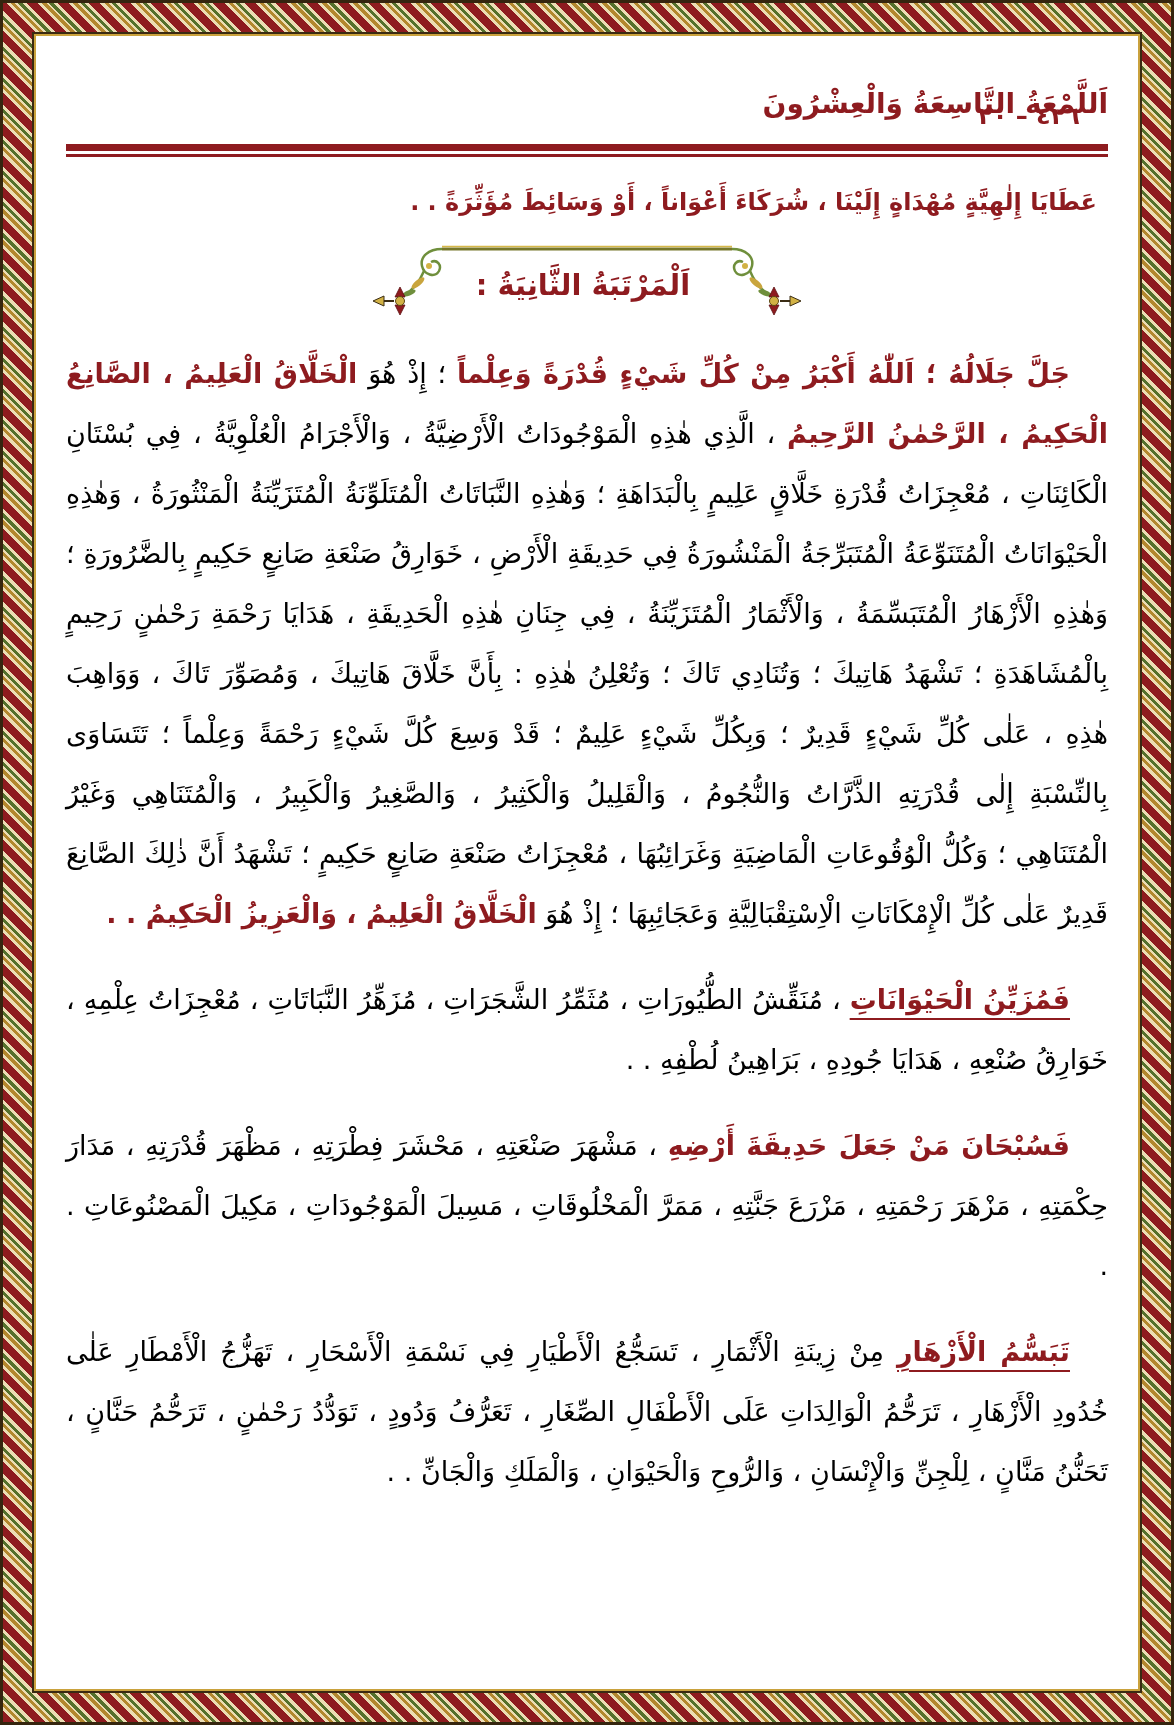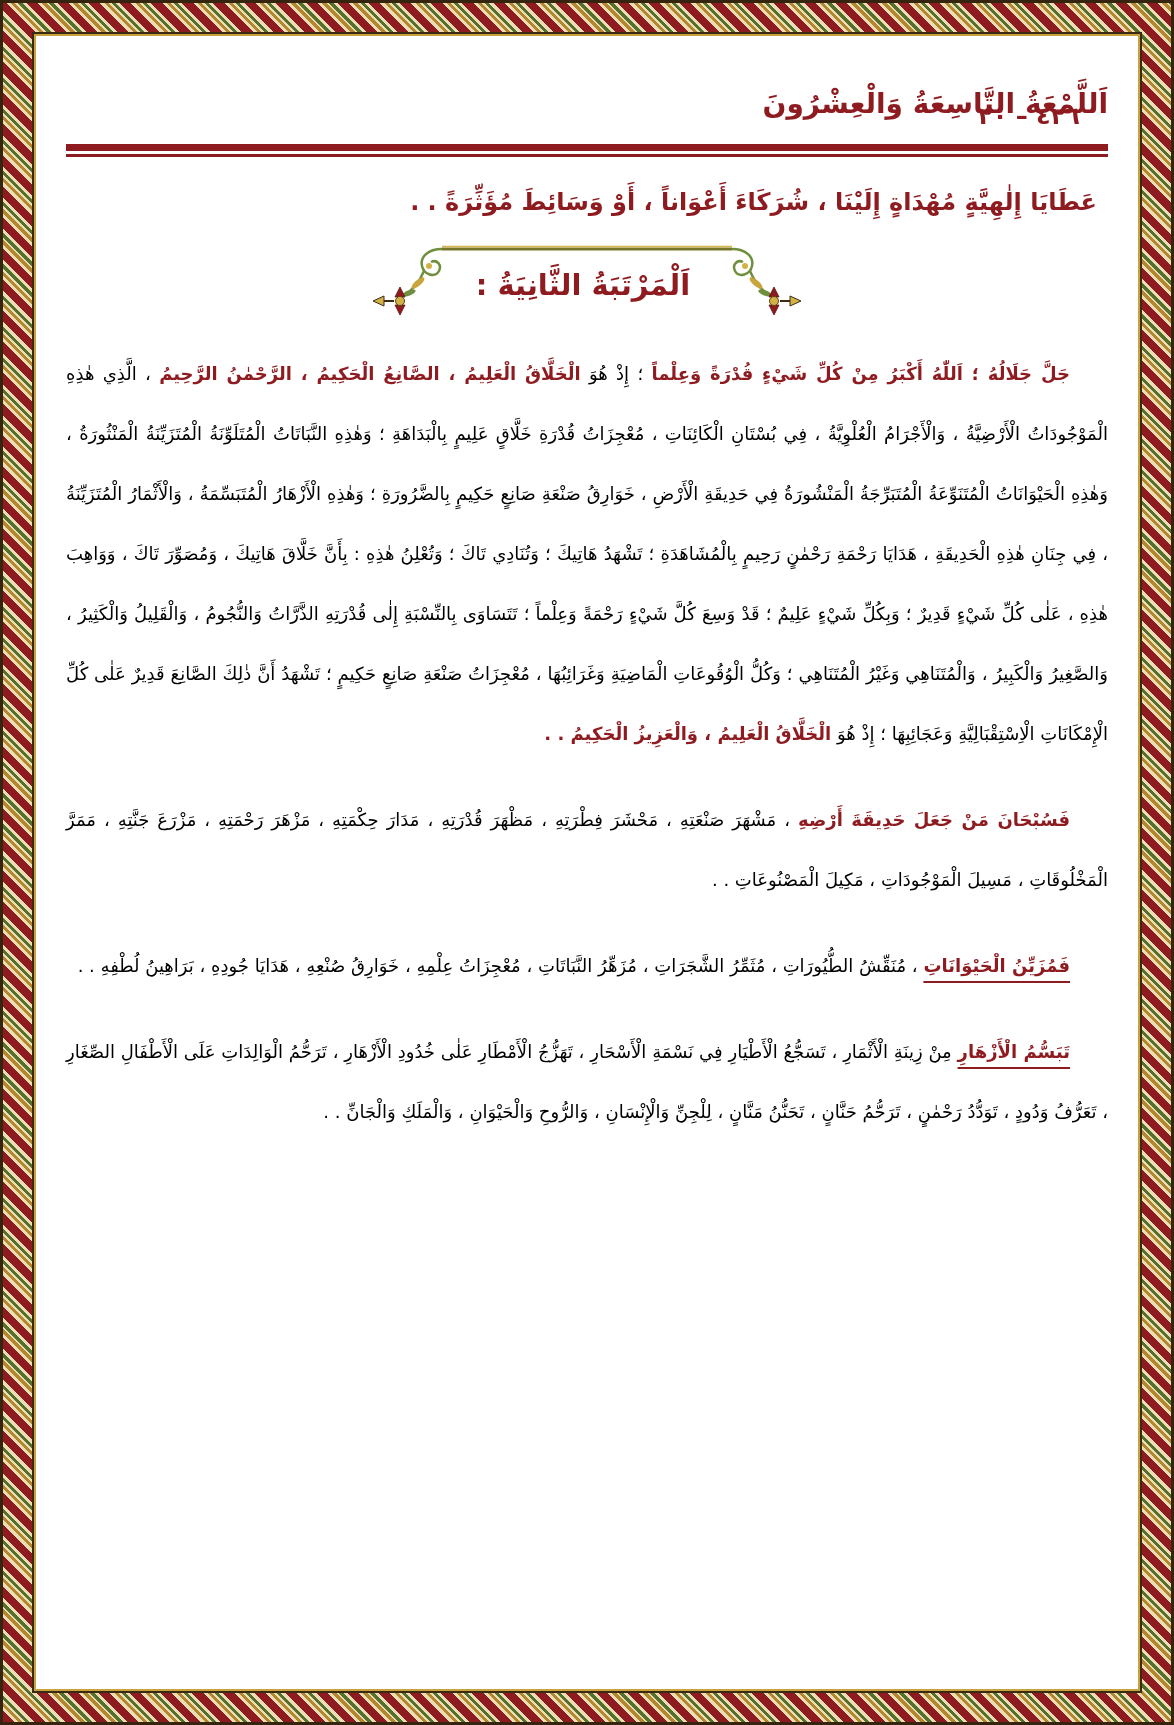--- a/index.html
+++ b/index.html
@@ -78,21 +78,21 @@
     top: 30px; left: 0; right: 8px;
     text-align: center;
     font-size: 29px;
     font-weight: bold;
     color: var(--accent, #8e1b1f);
   }
 
   .paragraphs { margin-top: 6px; }
   .para {
     margin: 0;
-    font-size: 18px;
+    font-size: 27px;
     line-height: 60px;
     color: #000000;
     text-align: justify;
     text-indent: 38px;
   }
   .para + .para { margin-top: 26px; }
 
   .seg.black { color: #000000; }
   .seg.red, .seg.red-underline {
     color: var(--accent, #8e1b1f);
@@ -139,19 +139,19 @@
         <line x1="70" y1="10" x2="360" y2="10" stroke="#77772a" stroke-width="3"></line>
         <line x1="70" y1="7.5" x2="360" y2="7.5" stroke="#d6b84a" stroke-width="1.5"></line>
         <use href="#flor-half"></use>
         <use href="#flor-half" transform="translate(430,0) scale(-1,1)"></use>
       </svg>
       <span class="section-heading">اَلْمَرْتَبَةُ الثَّانِيَةُ :</span>
     </div>
 
     <div class="paragraphs">
         <p class="para"><span class="seg red">جَلَّ جَلَالُهُ ؛ اَللّٰهُ أَكْبَرُ مِنْ كُلِّ شَيْءٍ قُدْرَةً وَعِلْماً</span><span class="seg black"> ؛ إِذْ هُوَ </span><span class="seg red">الْخَلَّاقُ الْعَلِيمُ ، الصَّانِعُ الْحَكِيمُ ، الرَّحْمٰنُ الرَّحِيمُ</span><span class="seg black"> ، الَّذِي هٰذِهِ الْمَوْجُودَاتُ الْأَرْضِيَّةُ ، وَالْأَجْرَامُ الْعُلْوِيَّةُ ، فِي بُسْتَانِ الْكَائِنَاتِ ، مُعْجِزَاتُ قُدْرَةِ خَلَّاقٍ عَلِيمٍ بِالْبَدَاهَةِ ؛ وَهٰذِهِ النَّبَاتَاتُ الْمُتَلَوِّنَةُ الْمُتَزَيِّنَةُ الْمَنْثُورَةُ ، وَهٰذِهِ الْحَيْوَانَاتُ الْمُتَنَوِّعَةُ الْمُتَبَرِّجَةُ الْمَنْشُورَةُ فِي حَدِيقَةِ الْأَرْضِ ، خَوَارِقُ صَنْعَةِ صَانِعٍ حَكِيمٍ بِالضَّرُورَةِ ؛ وَهٰذِهِ الْأَزْهَارُ الْمُتَبَسِّمَةُ ، وَالْأَثْمَارُ الْمُتَزَيِّنَةُ ، فِي جِنَانِ هٰذِهِ الْحَدِيقَةِ ، هَدَايَا رَحْمَةِ رَحْمٰنٍ رَحِيمٍ بِالْمُشَاهَدَةِ ؛ تَشْهَدُ هَاتِيكَ ؛ وَتُنَادِي تَاكَ ؛ وَتُعْلِنُ هٰذِهِ : بِأَنَّ خَلَّاقَ هَاتِيكَ ، وَمُصَوِّرَ تَاكَ ، وَوَاهِبَ هٰذِهِ ، عَلٰى كُلِّ شَيْءٍ قَدِيرٌ ؛ وَبِكُلِّ شَيْءٍ عَلِيمٌ ؛ قَدْ وَسِعَ كُلَّ شَيْءٍ رَحْمَةً وَعِلْماً ؛ تَتَسَاوَى بِالنِّسْبَةِ إِلٰى قُدْرَتِهِ الذَّرَّاتُ وَالنُّجُومُ ، وَالْقَلِيلُ وَالْكَثِيرُ ، وَالصَّغِيرُ وَالْكَبِيرُ ، وَالْمُتَنَاهِي وَغَيْرُ الْمُتَنَاهِي ؛ وَكُلُّ الْوُقُوعَاتِ الْمَاضِيَةِ وَغَرَائِبُهَا ، مُعْجِزَاتُ صَنْعَةِ صَانِعٍ حَكِيمٍ ؛ تَشْهَدُ أَنَّ ذٰلِكَ الصَّانِعَ قَدِيرٌ عَلٰى كُلِّ الْإِمْكَانَاتِ الْاِسْتِقْبَالِيَّةِ وَعَجَائِبِهَا ؛ إِذْ هُوَ </span><span class="seg red">الْخَلَّاقُ الْعَلِيمُ ، وَالْعَزِيزُ الْحَكِيمُ . .</span></p>
+        <p class="para"><span class="seg red-underline">فَمُزَيِّنُ الْحَيْوَانَاتِ</span><span class="seg black"> ، مُنَقِّشُ الطُّيُورَاتِ ، مُثَمِّرُ الشَّجَرَاتِ ، مُزَهِّرُ النَّبَاتَاتِ ، مُعْجِزَاتُ عِلْمِهِ ، خَوَارِقُ صُنْعِهِ ، هَدَايَا جُودِهِ ، بَرَاهِينُ لُطْفِهِ . .</span></p>
         <p class="para"><span class="seg red">فَسُبْحَانَ مَنْ جَعَلَ حَدِيقَةَ أَرْضِهِ</span><span class="seg black"> ، مَشْهَرَ صَنْعَتِهِ ، مَحْشَرَ فِطْرَتِهِ ، مَظْهَرَ قُدْرَتِهِ ، مَدَارَ حِكْمَتِهِ ، مَزْهَرَ رَحْمَتِهِ ، مَزْرَعَ جَنَّتِهِ ، مَمَرَّ الْمَخْلُوقَاتِ ، مَسِيلَ الْمَوْجُودَاتِ ، مَكِيلَ الْمَصْنُوعَاتِ . .</span></p>
-        <p class="para"><span class="seg red-underline">فَمُزَيِّنُ الْحَيْوَانَاتِ</span><span class="seg black"> ، مُنَقِّشُ الطُّيُورَاتِ ، مُثَمِّرُ الشَّجَرَاتِ ، مُزَهِّرُ النَّبَاتَاتِ ، مُعْجِزَاتُ عِلْمِهِ ، خَوَارِقُ صُنْعِهِ ، هَدَايَا جُودِهِ ، بَرَاهِينُ لُطْفِهِ . .</span></p>
         <p class="para"><span class="seg red-underline">تَبَسُّمُ الْأَزْهَارِ</span><span class="seg black"> مِنْ زِينَةِ الْأَثْمَارِ ، تَسَجُّعُ الْأَطْيَارِ فِي نَسْمَةِ الْأَسْحَارِ ، تَهَزُّجُ الْأَمْطَارِ عَلٰى خُدُودِ الْأَزْهَارِ ، تَرَحُّمُ الْوَالِدَاتِ عَلَى الْأَطْفَالِ الصِّغَارِ ، تَعَرُّفُ وَدُودٍ ، تَوَدُّدُ رَحْمٰنٍ ، تَرَحُّمُ حَنَّانٍ ، تَحَنُّنُ مَنَّانٍ ، لِلْجِنِّ وَالْإِنْسَانِ ، وَالرُّوحِ وَالْحَيْوَانِ ، وَالْمَلَكِ وَالْجَانِّ . .</span></p>
       </div>
 
   </div>
 </div>
 
 </body></html>

